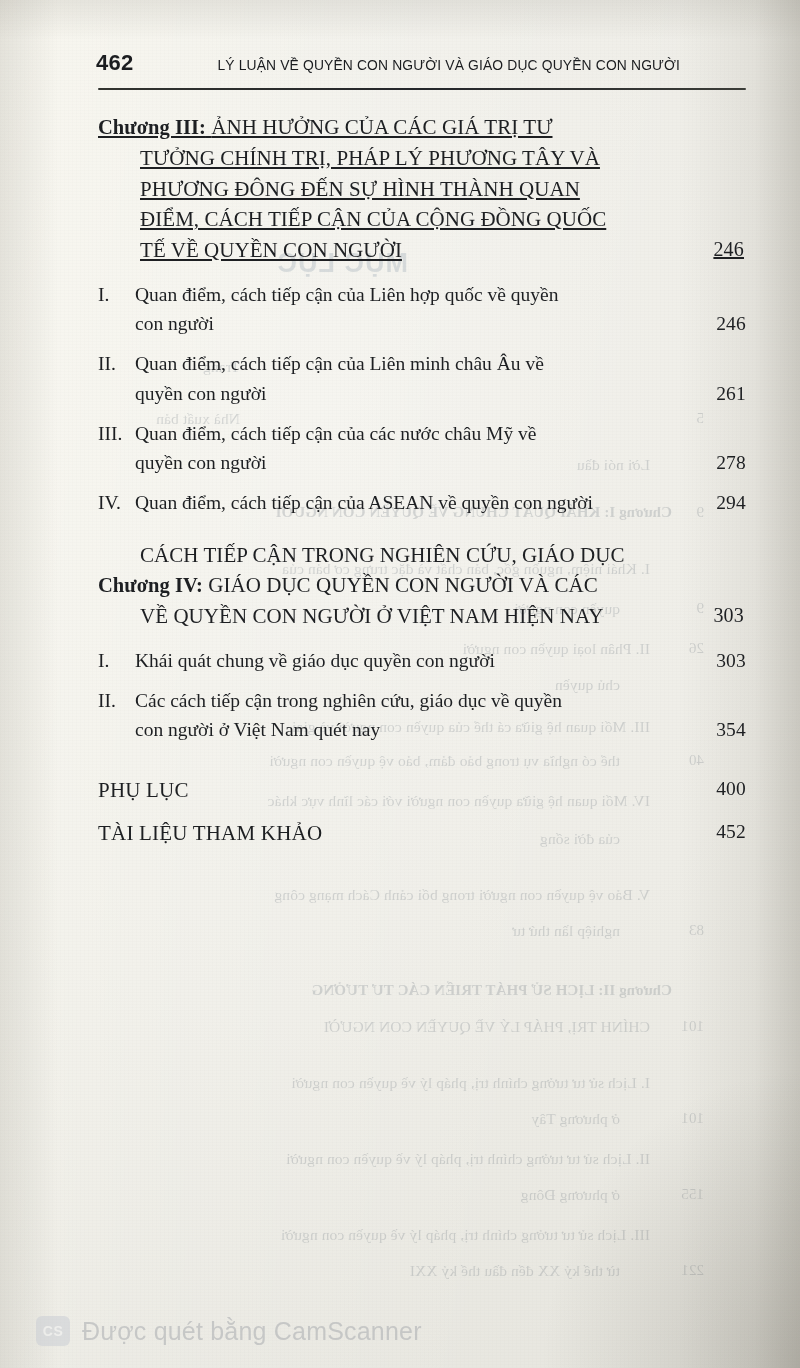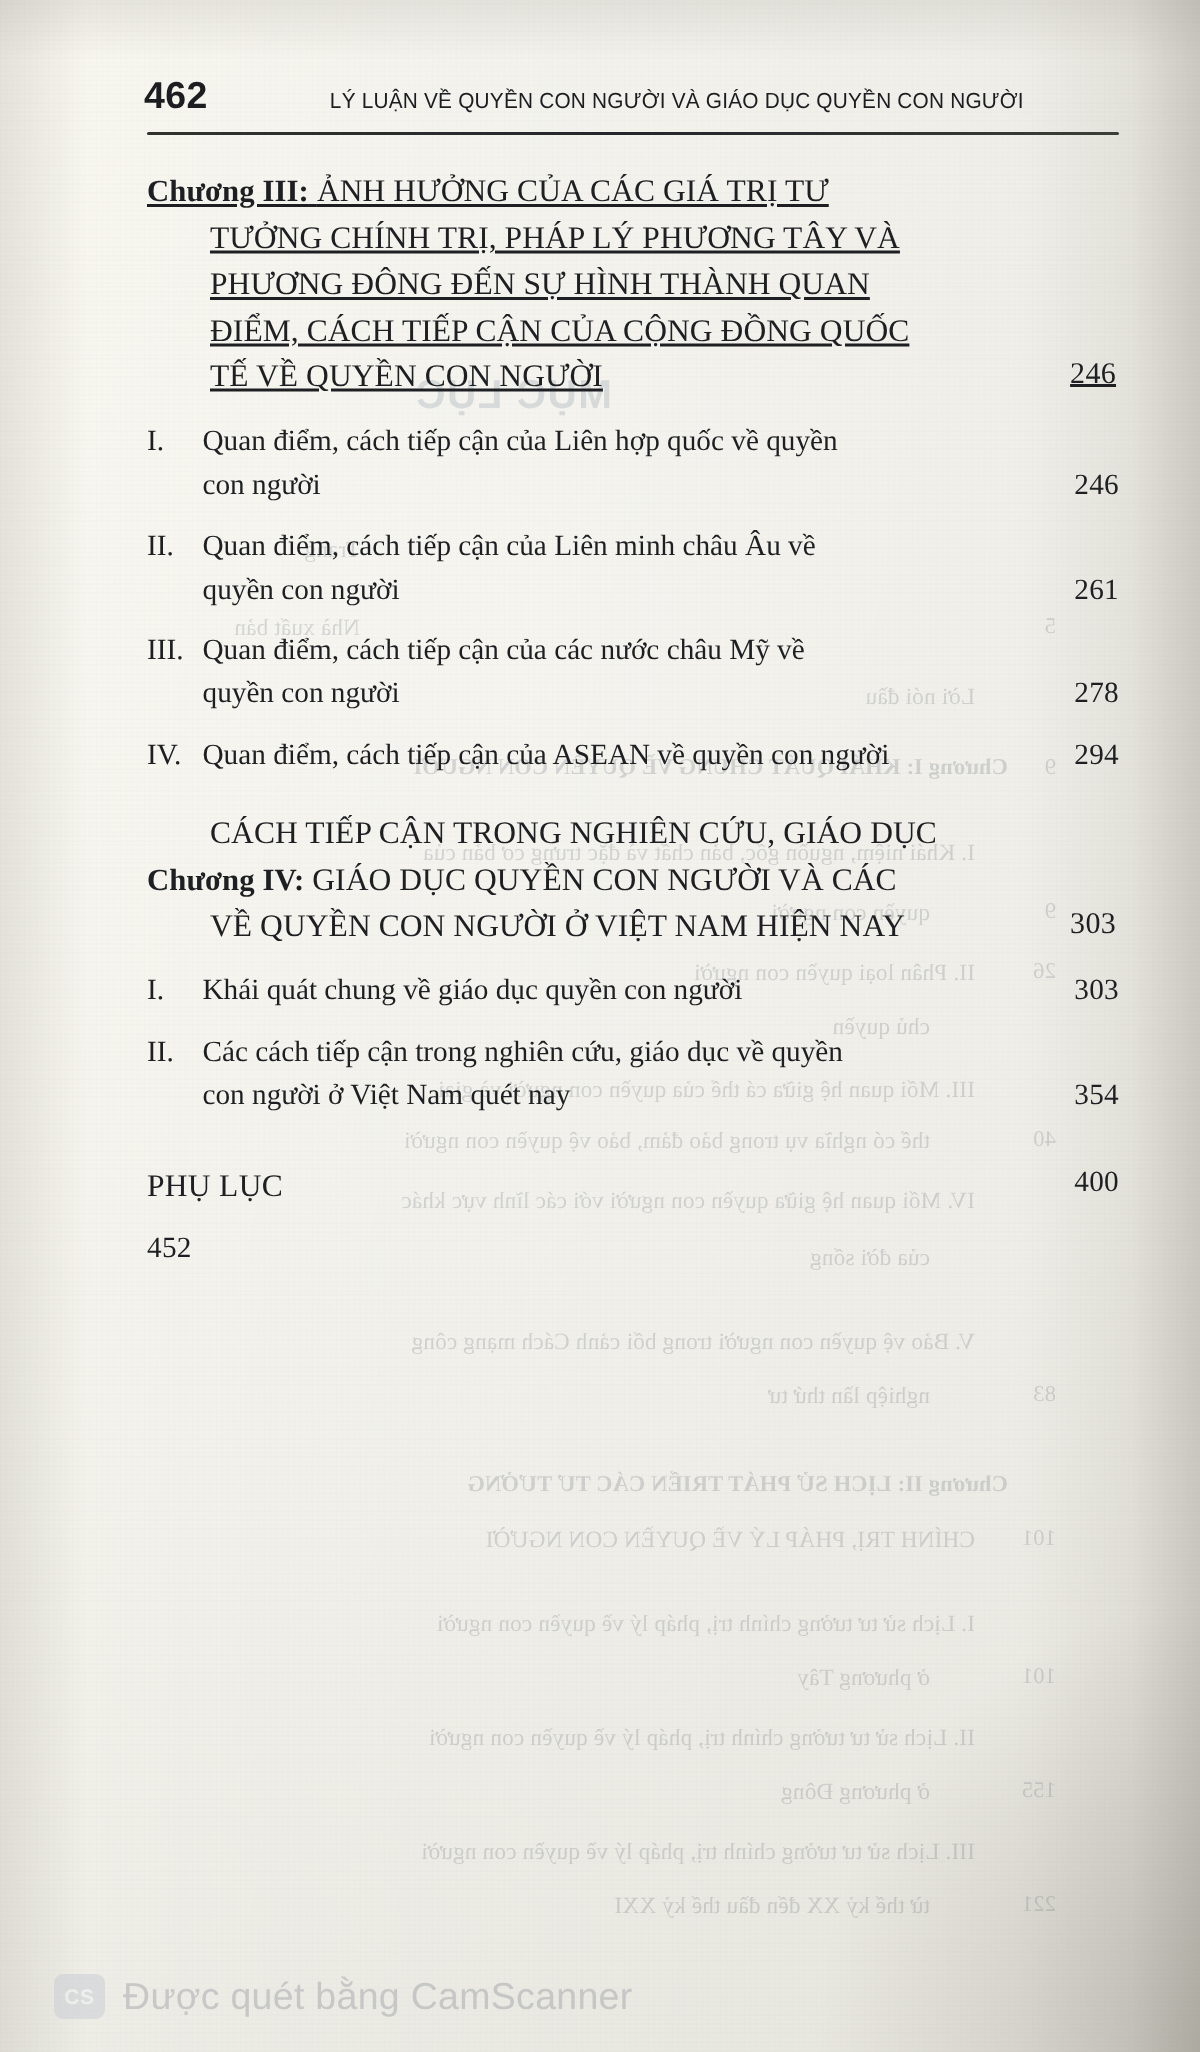--- a/index.html
+++ b/index.html
@@ -96,21 +96,21 @@
     position: absolute;
     left: 96px;
     top: 50px;
     width: 650px;
     display: flex;
     align-items: baseline;
   }
   #folio {
     font-family: "Liberation Sans", "DejaVu Sans", sans-serif;
     font-weight: bold;
-    font-size: 25px;
+    font-size: 22px;
     letter-spacing: 0.3px;
     color: #1b1d20;
   }
   #running-title {
     flex: 1;
     text-align: center;
     font-family: "Liberation Sans", "DejaVu Sans", sans-serif;
     font-size: 14.6px;
     letter-spacing: 0.15px;
     color: #1b1d20;
@@ -406,20 +406,21 @@
       </div>
 
     </div>
 
     <div id="backmatter">
       <div class="back-matter">
         <span class="bm-label">PHỤ LỤC</span>
         <span class="page-no">400</span>
       </div>
       <div class="back-matter">
+        <span class="bm-label">TÀI LIỆU THAM KHẢO</span>
         <span class="page-no">452</span>
       </div>
     </div>
 
   </div>
 
   <div id="watermark">
     <div id="cs-logo">CS</div>
     <div id="wm-text">Được quét bằng CamScanner</div>
   </div>

